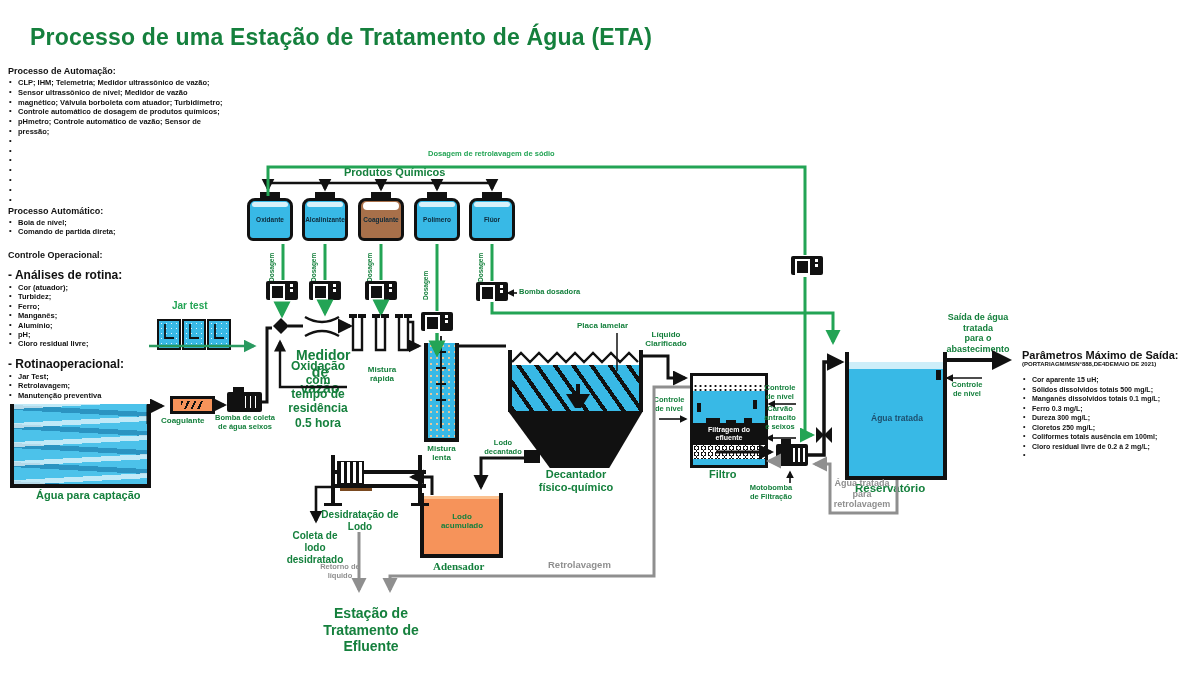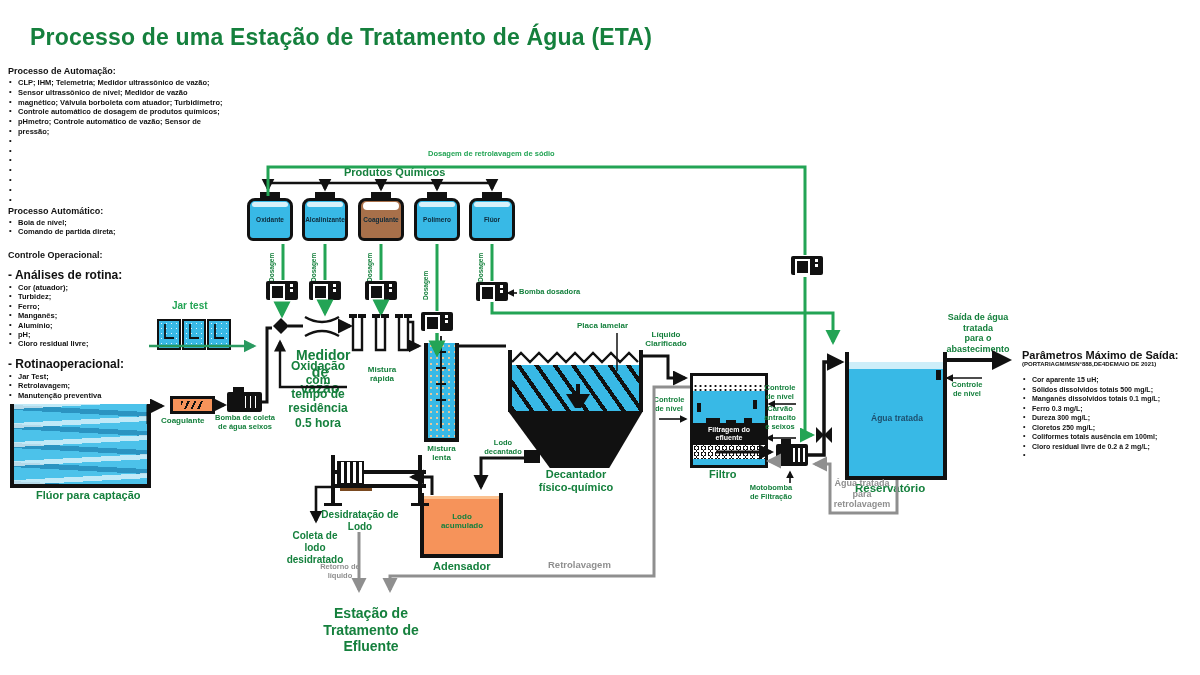--- a/index.html
+++ b/index.html
@@ -137,21 +137,21 @@
     <div class="bi">Retrolavagem;</div>
     <div class="bi">Manutenção preventiva</div>
   </div>
 
   <div class="lbl green-t" style="left:172px; top:300px; font-size:10px;">Jar test</div>
   <div class="beaker" style="left:157px; top:319px;"></div>
   <div class="beaker" style="left:182px; top:319px;"></div>
   <div class="beaker" style="left:207px; top:319px;"></div>
 
   <div class="otank capture" style="left:10px; top:404px; width:141px; height:84px;"></div>
-  <div class="lbl" style="left:36px; top:489px; font-size:11px;">Flúor para captação</div>
+  <div class="lbl" style="left:36px; top:489px; font-size:11px;">Água para captação</div>
 
   <div class="grade" style="left:170px; top:396px; width:45px; height:18px;"></div>
   <div class="lbl" style="left:161px; top:416px; font-size:8px;">Coagulante</div>
   <div class="cpump" style="left:227px; top:392px; width:35px; height:20px;"></div>
   <div class="lbl c" style="left:213px; top:414px; width:64px; font-size:7.5px;">Bomba de coleta
 de água seixos</div>
 
   <div class="lbl" style="left:344px; top:166px; font-size:11px;">Produtos Químicos</div>
   <div class="lbl green-t" style="left:428px; top:150px; font-size:7.5px;">Dosagem de retrolavagem de sódio</div>
 
@@ -264,21 +264,21 @@
     <div class="bi">Dureza 300 mg/L;</div>
     <div class="bi">Cloretos 250 mg/L;</div>
     <div class="bi">Coliformes totais ausência em 100ml;</div>
     <div class="bi">Cloro residual livre de 0.2 à 2 mg/L;</div>
     <div class="bi"></div>
   </div>
 
   <div class="adensador"></div>
   <div class="lbl c" style="left:427px; top:512px; width:70px; font-size:8px;">Lodo
 acumulado</div>
-  <div class="lbl" style="left:433px; top:560px; font-size:11px;">Adensador</div>
+  <div class="lbl" style="left:433px; top:560px; font-size:11px;font-family:Liberation Serif, serif;">Adensador</div>
 
   <div class="blackbar" style="left:334px; top:470px; width:92px; height:4px;"></div>
   <div class="blackbar" style="left:334px; top:484px; width:92px; height:4px;"></div>
   <div class="stack"></div>
   <div class="blackbar" style="left:331px; top:455px; width:4px; height:50px;"></div>
   <div class="blackbar" style="left:324px; top:503px; width:18px; height:3px;"></div>
   <div class="blackbar" style="left:418px; top:455px; width:4px; height:50px;"></div>
   <div class="blackbar" style="left:411px; top:503px; width:18px; height:3px;"></div>
   <div class="belt"></div>
   <div class="lbl c" style="left:315px; top:509px; width:90px; font-size:10px;">Desidratação de

